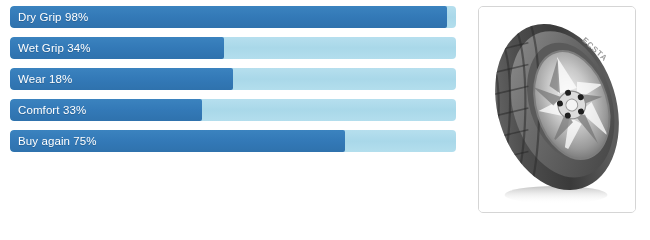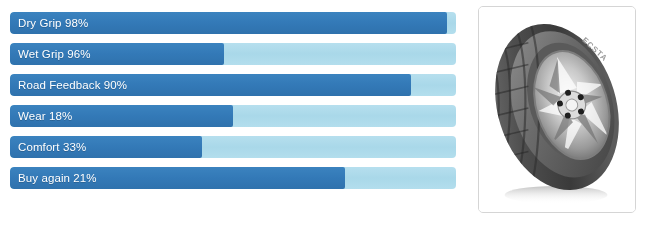--- a/index.html
+++ b/index.html
@@ -18,21 +18,21 @@
     width: 650px;
     height: 223px;
     background: #ffffff;
   }
   .ratings-column {
     position: absolute;
     left: 0;
     top: 0;
     width: 470px;
     height: 223px;
-    padding-top: 12px;
+    padding-top: 6px;
     box-sizing: border-box;
   }
   .rating-row {
     position: relative;
     margin: 0 0 9px 10px;
     width: 446px;
     height: 22px;
   }
   .rating-track {
     position: absolute;
@@ -96,50 +96,44 @@
       <div class="rating-track">
         <div class="rating-fill" style="width: 98%;"></div>
       </div>
       <div class="rating-label">Dry Grip 98%</div>
     </div>
 
     <div class="rating-row">
       <div class="rating-track">
         <div class="rating-fill" style="width: 48%;"></div>
       </div>
-      <div class="rating-label">Wet Grip 96%</div>
-    </div>
-
-    <div class="rating-row">
-      <div class="rating-track">
-        <div class="rating-fill" style="width: 90%;"></div>
-      </div>
-      <div class="rating-label">Road Feedback 90%</div>
-    </div>
+      <div class="rating-label">Wet Grip 34%</div>
+    </div>
+
 
 
     <div class="rating-row">
       <div class="rating-track">
         <div class="rating-fill" style="width: 50%;"></div>
       </div>
       <div class="rating-label">Wear 18%</div>
     </div>
 
     <div class="rating-row">
       <div class="rating-track">
         <div class="rating-fill" style="width: 43%;"></div>
       </div>
       <div class="rating-label">Comfort 33%</div>
     </div>
 
     <div class="rating-row">
       <div class="rating-track">
         <div class="rating-fill" style="width: 75%;"></div>
       </div>
-      <div class="rating-label">Buy again 21%</div>
+      <div class="rating-label">Buy again 75%</div>
     </div>
 
   </div>
 
   <div class="product-image-panel">
     <svg viewBox="0 0 158 207" preserveAspectRatio="xMidYMid meet">
       <defs>
         <radialGradient id="rimGrad" cx="50%" cy="42%" r="62%">
           <stop offset="0%" stop-color="#f2f2f2"></stop>
           <stop offset="45%" stop-color="#c9c9c9"></stop>

